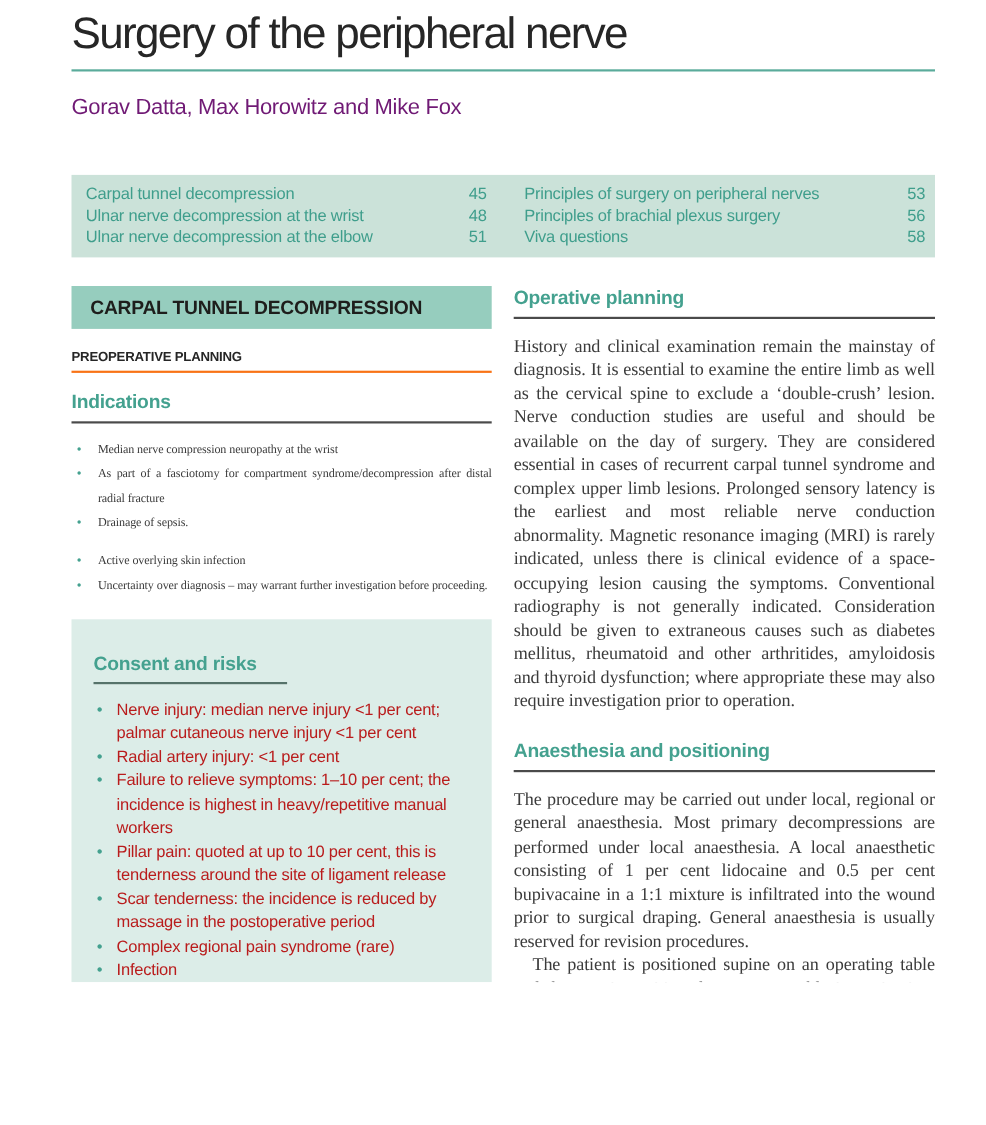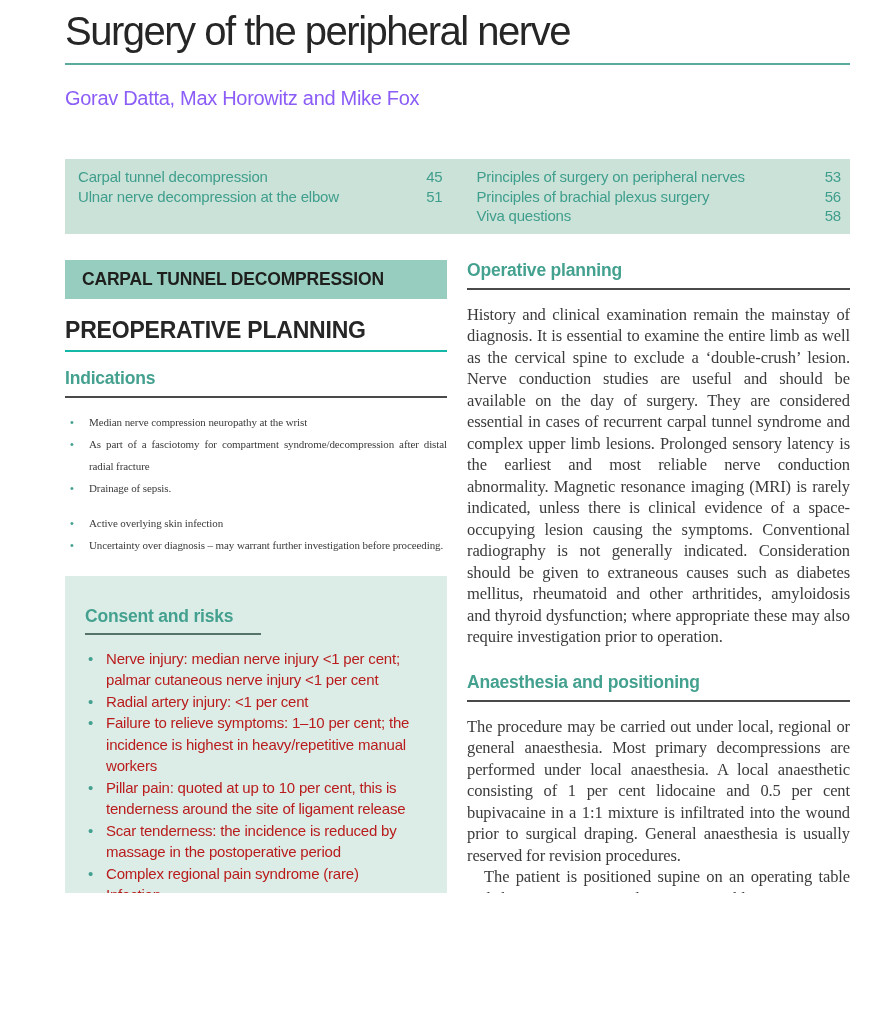--- a/index.html
+++ b/index.html
@@ -26,21 +26,21 @@
   .title-rule {
     border: none;
     border-top: 2px solid #5aab9b;
     margin-top: 9px;
   }
   .authors {
     margin-top: 22px;
     font-family: "Liberation Sans", sans-serif;
     font-size: 20px;
     letter-spacing: -0.3px;
-    color: #8b5cf6;
+    color: #701a75;
   }
   
   .toc {
     margin-top: 49px;
     background: #cbe2d9;
     display: flex;
     padding: 8px 0;
     font-family: "Liberation Sans", sans-serif;
     font-size: 15px;
     letter-spacing: -0.2px;
@@ -63,25 +63,25 @@
     font-family: "Liberation Sans", sans-serif;
     font-weight: 700;
     font-size: 17.5px;
     letter-spacing: -0.2px;
     padding: 9px 8px 9px 17px;
   }
   .h-major {
     margin-top: 18px;
     font-family: "Liberation Sans", sans-serif;
     font-weight: 700;
-    font-size: 23px;
+    font-size: 12px;
     letter-spacing: -0.2px;
     color: #262626;
     padding-bottom: 6px;
-    border-bottom: 2px solid #14b8a6;
+    border-bottom: 2px solid #f97316;
   }
   .h-teal {
     font-family: Liberation Sans, sans-serif;
     font-weight: 700;
     font-size: 17.5px;
     letter-spacing: -0.2px;
     color: #44a18f;
     padding-bottom: 7px;
     border-bottom: 2px solid #4a4a4a;
   }
@@ -154,20 +154,24 @@
 
   <h1 class="title">Surgery of the peripheral nerve</h1>
   <hr class="title-rule">
   <div class="authors">Gorav Datta, Max Horowitz and Mike Fox</div>
 
   <div class="toc">
     <div class="toc-col left">
       <div class="toc-row">
         <span class="toc-label">Carpal tunnel decompression</span>
         <span class="toc-page">45</span>
+      </div>
+      <div class="toc-row">
+        <span class="toc-label">Ulnar nerve decompression at the wrist</span>
+        <span class="toc-page">48</span>
       </div>
       <div class="toc-row">
         <span class="toc-label">Ulnar nerve decompression at the elbow</span>
         <span class="toc-page">51</span>
       </div>
     </div>
     <div class="toc-col right">
       <div class="toc-row">
         <span class="toc-label">Principles of surgery on peripheral nerves</span>
         <span class="toc-page">53</span>

